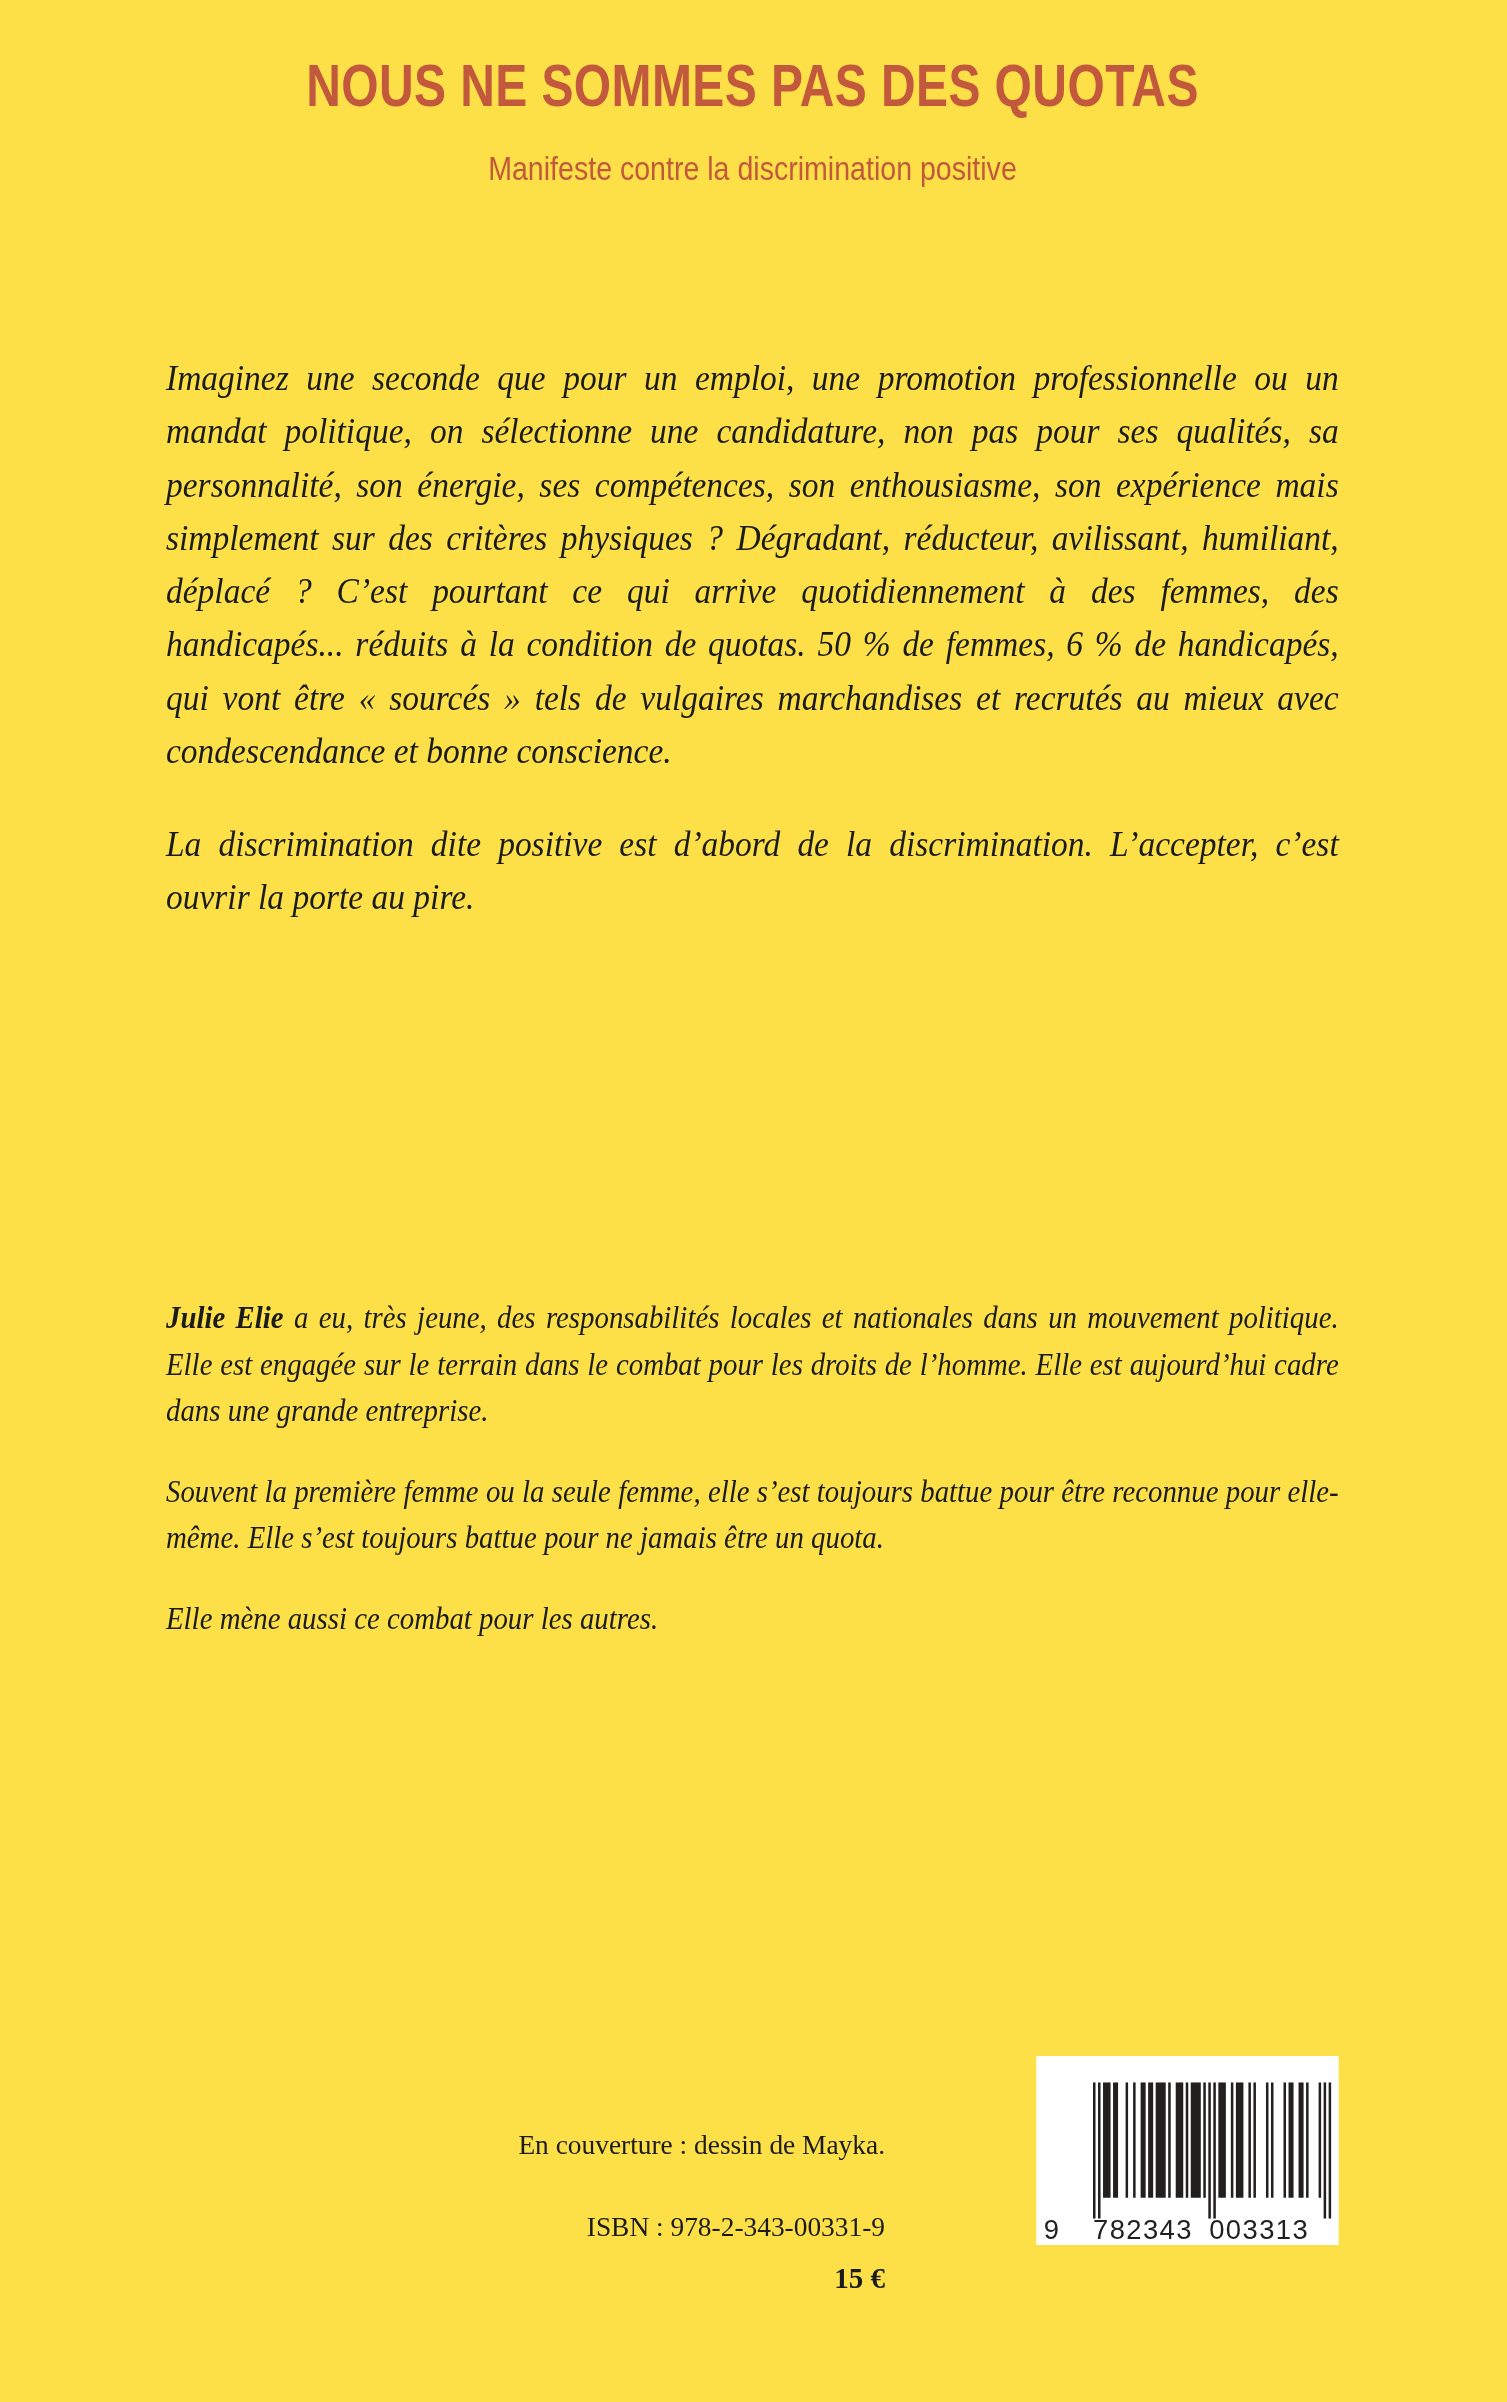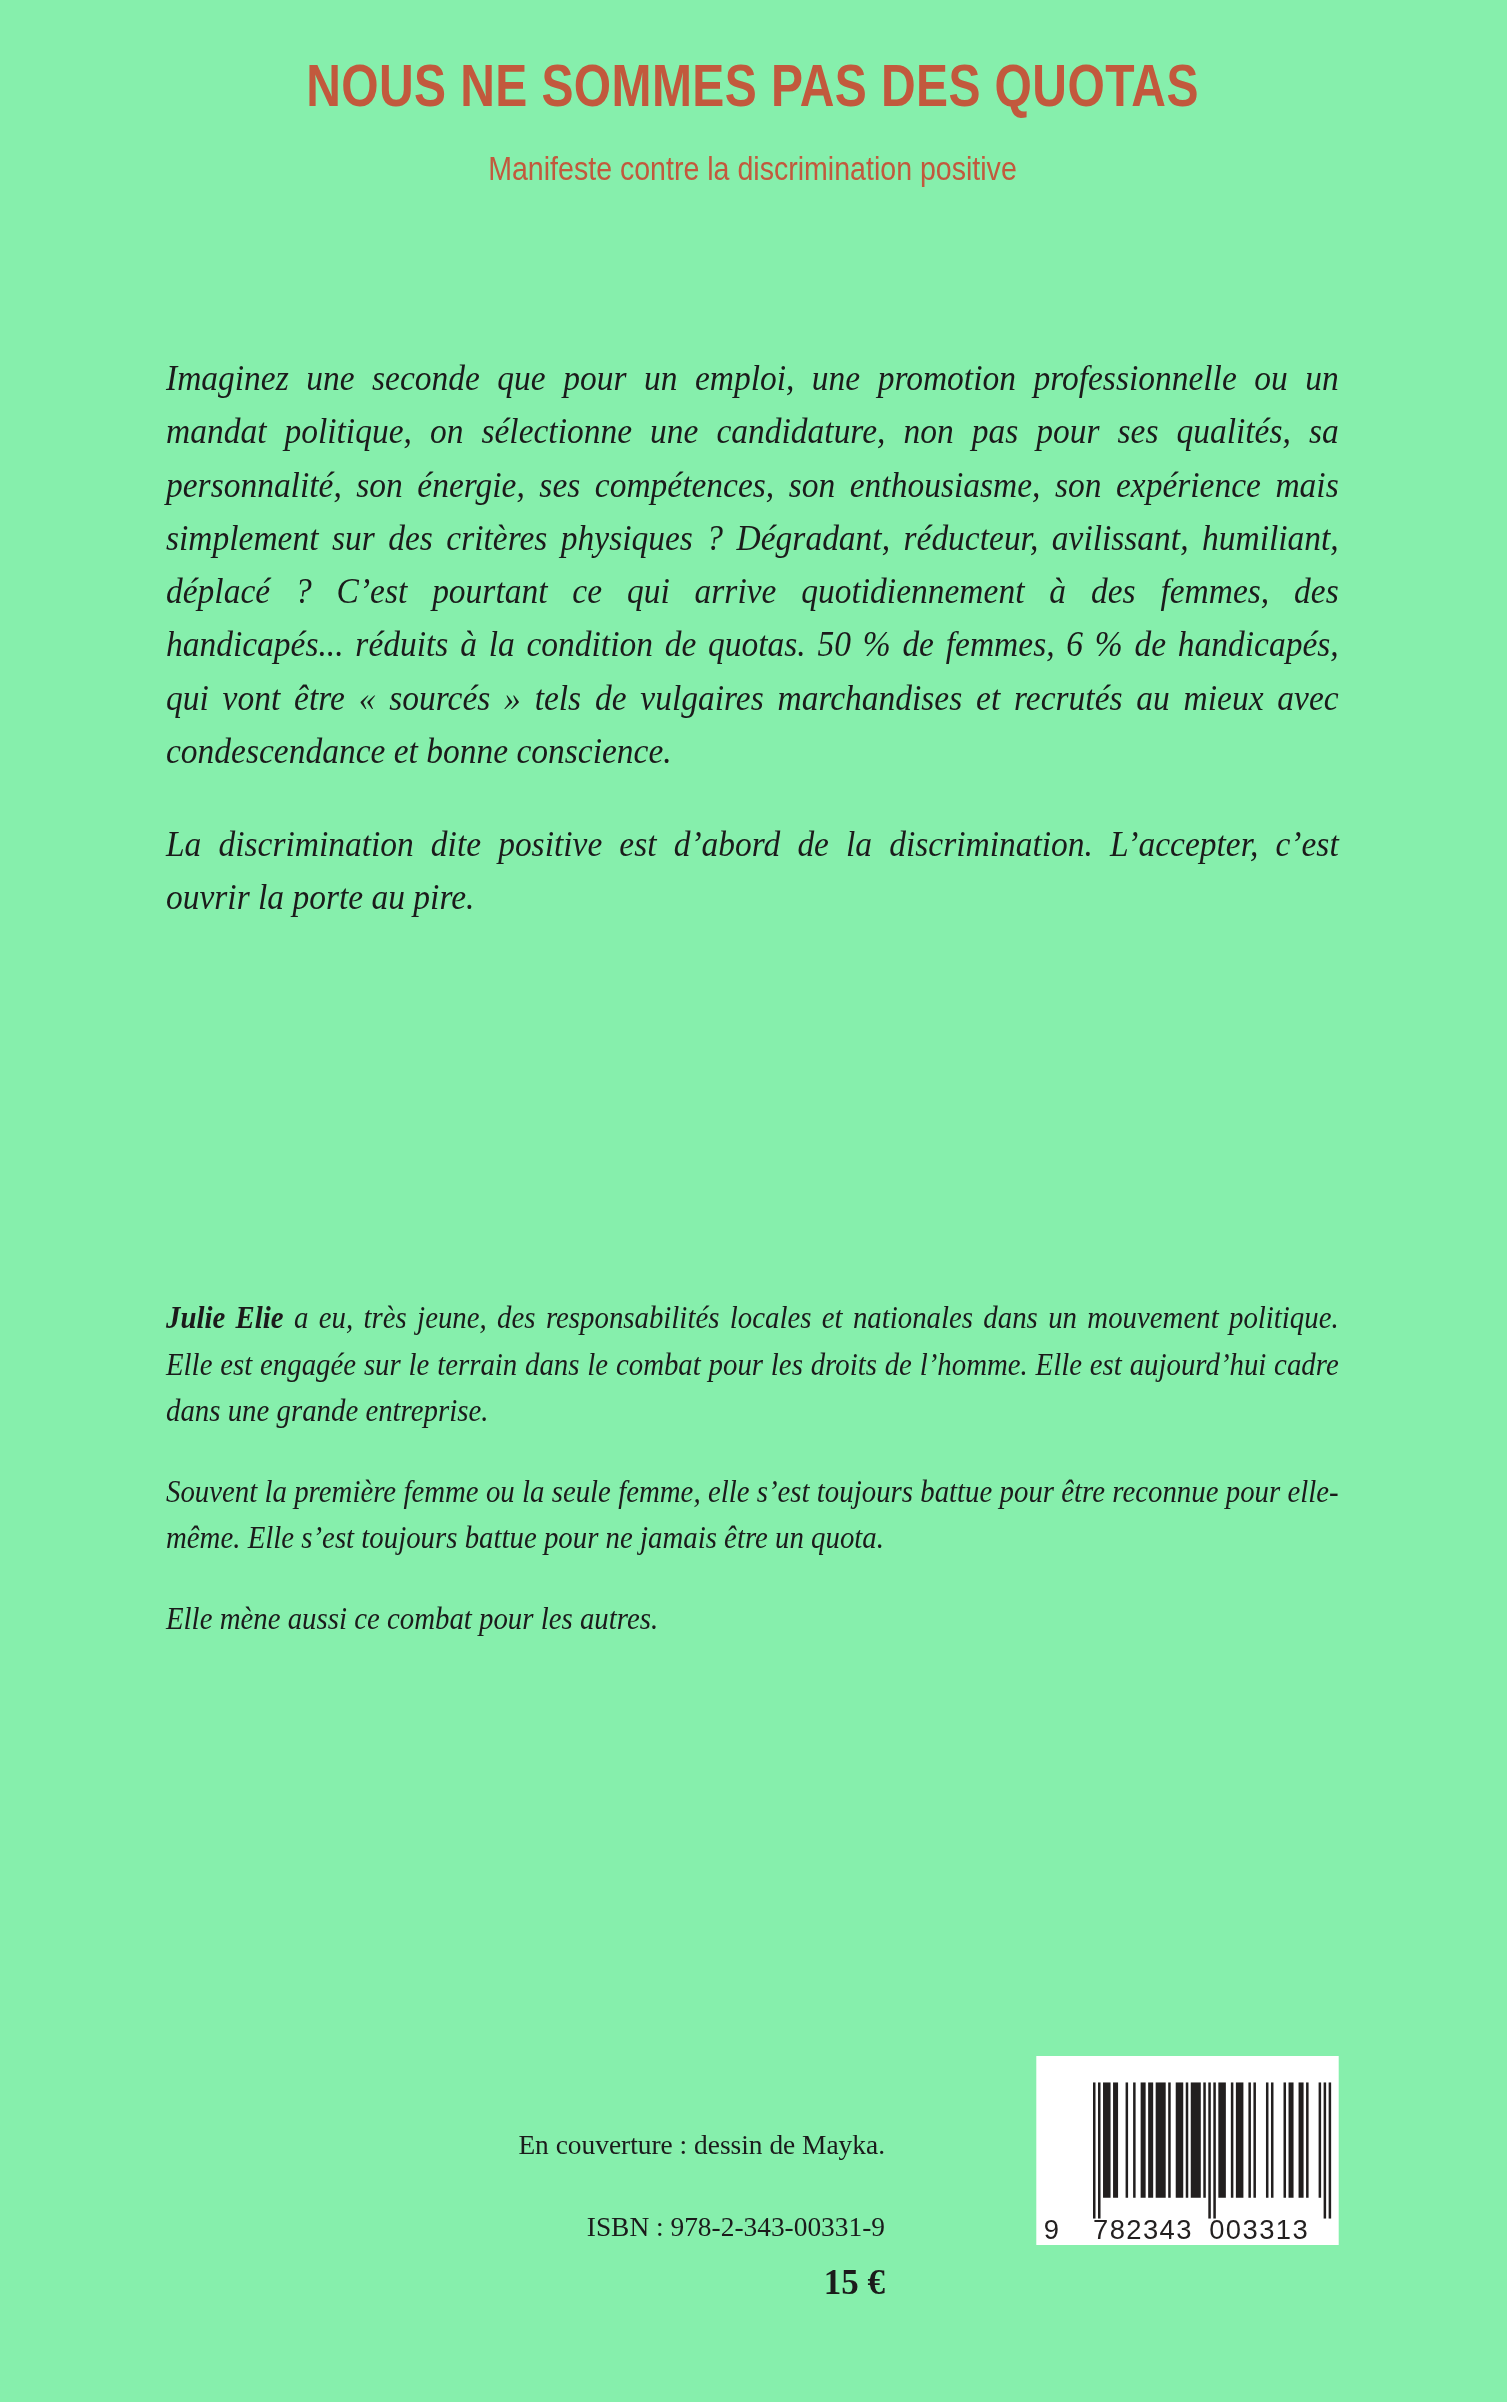--- a/index.html
+++ b/index.html
@@ -5,21 +5,21 @@
 <style>
   html, body {
     margin: 0;
     padding: 0;
     background: #ffffff;
   }
   .page {
     position: relative;
     width: 1508px;
     height: 2403px;
-    background: #86efac;
+    background: #fde047;
     overflow: hidden;
     font-family: "Liberation Serif", "DejaVu Serif", serif;
     color: #1b1b1b;
     box-sizing: border-box;
   }
 
   
   .title-block {
     position: absolute;
     left: 166px;
@@ -120,21 +120,21 @@
     font-size: 27.4px;
     line-height: 1.35;
     margin: 0;
     white-space: nowrap;
   }
   .footer-line.isbn {
     margin-top: 45px;
   }
   .footer-line.price {
     font-weight: 700;
-    font-size: 35px;
+    font-size: 29px;
     margin-top: 13.2px;
   }
 
   
   .barcode-wrap {
     position: absolute;
     right: 0;
     top: -71px;
     width: 303px;
   }

